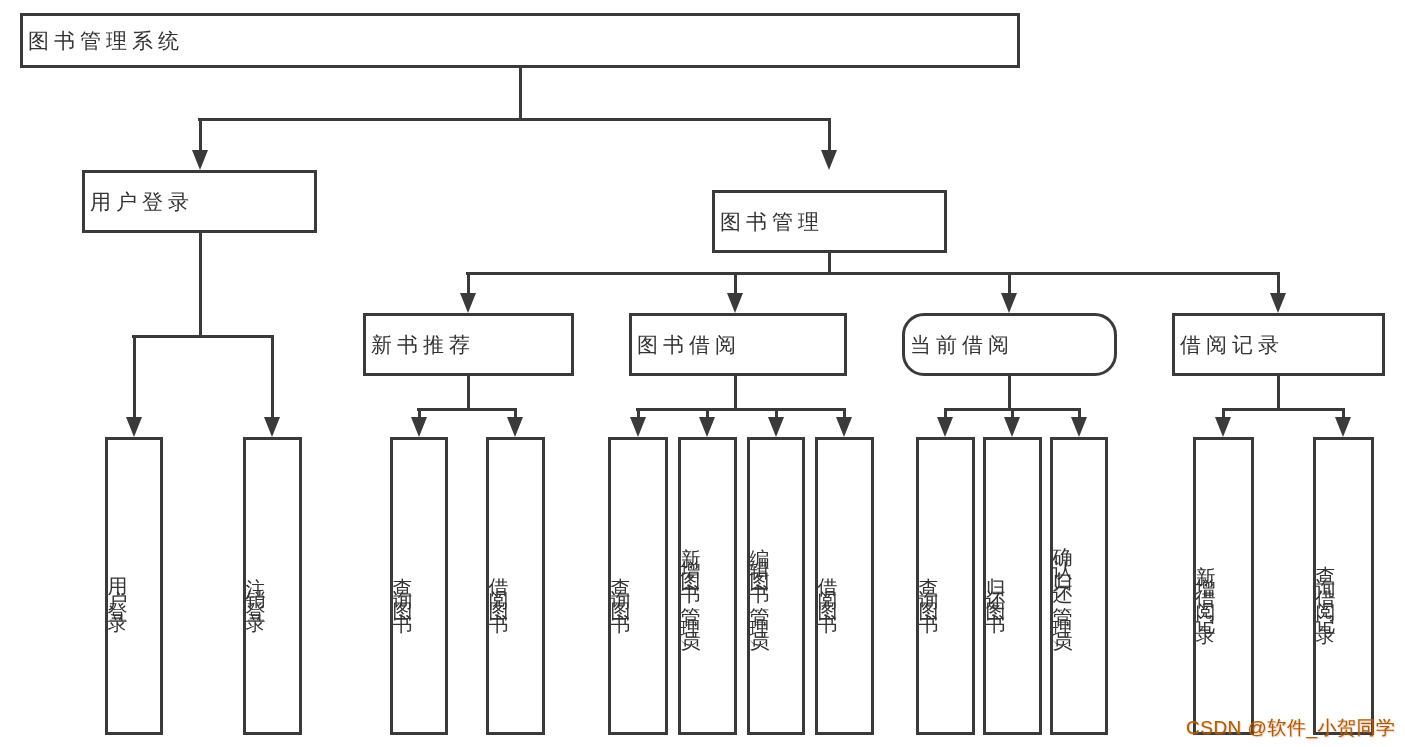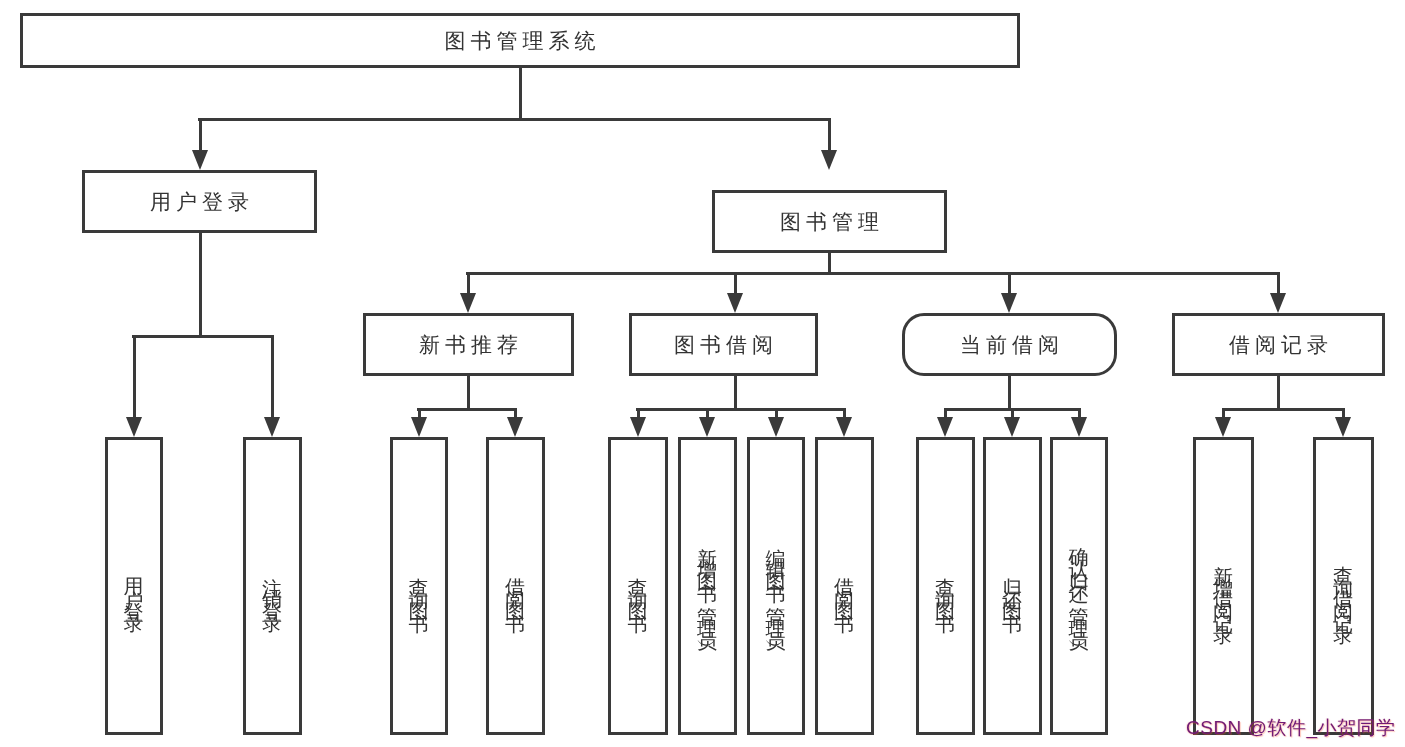--- a/index.html
+++ b/index.html
@@ -3,41 +3,41 @@
 <meta charset="utf-8">
 <style>
   html,body{margin:0;padding:0;background:#ffffff;}
   .canvas{
     position:relative;width:1405px;height:747px;background:#ffffff;overflow:hidden;
     font-family:"Liberation Sans",sans-serif;color:#333333;
   }
   
   .node{
     position:absolute;box-sizing:border-box;background:#ffffff;
-    border:3px solid #3a3a3a;display:flex;align-items:center;justify-content:center;
+    border:3px solid #3a3a3a;display:flex;align-items:center;
     z-index:2;
   }
   .node .lbl{
     font-size:21px;letter-spacing:5px;text-indent:5px;color:#333333;white-space:nowrap;
   }
   .leaf .lbl{
     writing-mode:vertical-rl;letter-spacing:12px;text-indent:0;
     font-size:20px;line-height:20px;white-space:nowrap;
   }
   
   .cl{position:absolute;background:#3a3a3a;z-index:1;}
   .ah{
     position:absolute;width:0;height:0;z-index:1;
     border-left:8px solid transparent;border-right:8px solid transparent;
     border-top:20px solid #3a3a3a;
   }
   
   .wm{
     position:absolute;left:1186px;top:715px;z-index:5;
-    font-size:19px;color:#701a75;letter-spacing:0.5px;white-space:nowrap;
+    font-size:19px;color:#a16207;letter-spacing:0.5px;white-space:nowrap;
     text-shadow:1px 1px 1px rgba(252,85,49,0.35), -1px 0 1px rgba(252,85,49,0.18);
   }
 </style>
 </head>
 <body>
 
 <div class="canvas">
 
   <div id="connectors">
       <div class="cl" style="left: 198px; top: 118px; width: 633px; height: 3px;"></div>
@@ -101,21 +101,21 @@
   <div class="node" style="left:82px;top:170px;width:235px;height:63px;">
     <span class="lbl">用户登录</span>
   </div>
   <div class="node" style="left:712px;top:170px;width:235px;height:63px;margin-top:20px;">
     <span class="lbl">图书管理</span>
   </div>
 
   <div class="node" style="left:363px;top:313px;width:211px;height:63px;">
     <span class="lbl">新书推荐</span>
   </div>
-  <div class="node" style="left:629px;top:313px;width:189px;height:63px;">
+  <div class="node" style="left:629px;top:313px;width:218px;height:63px;">
     <span class="lbl">图书借阅</span>
   </div>
   <div class="node" style="left:902px;top:313px;width:215px;height:63px;border-radius:22px;">
     <span class="lbl">当前借阅</span>
   </div>
   <div class="node" style="left:1172px;top:313px;width:213px;height:63px;">
     <span class="lbl">借阅记录</span>
   </div>
 
   <div class="node leaf" style="left:105px;top:437px;width:58px;height:298px;">

